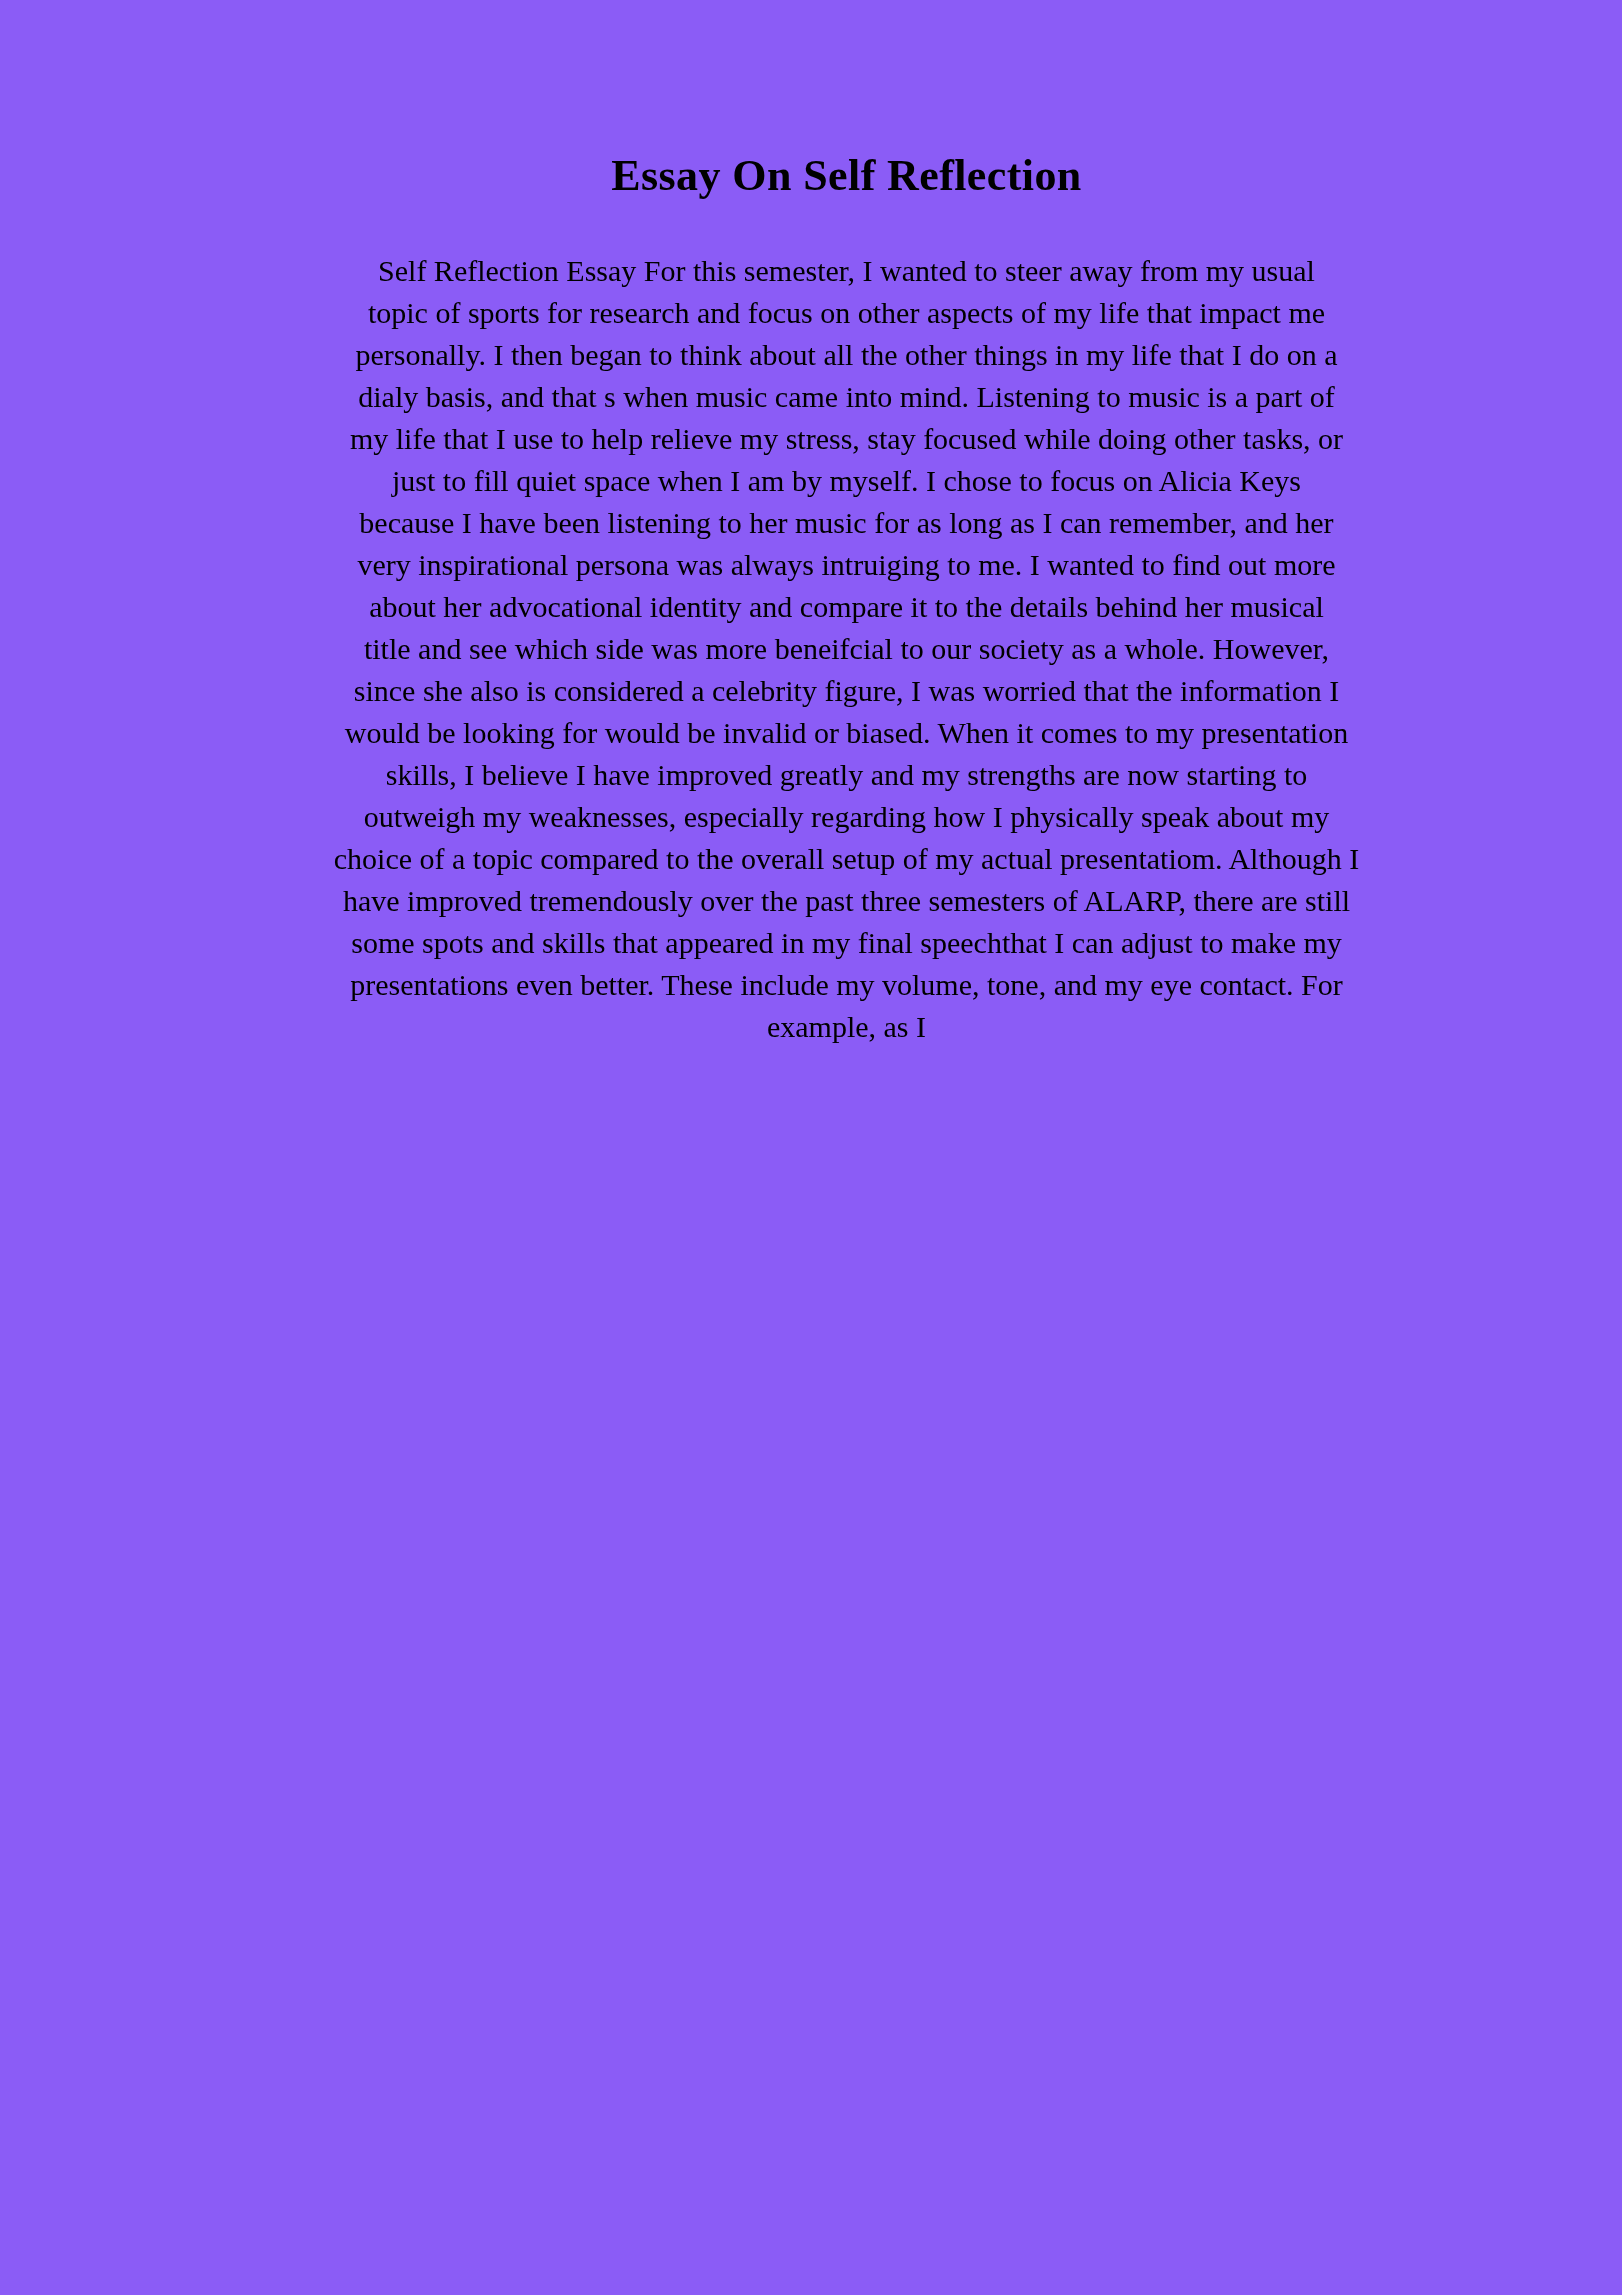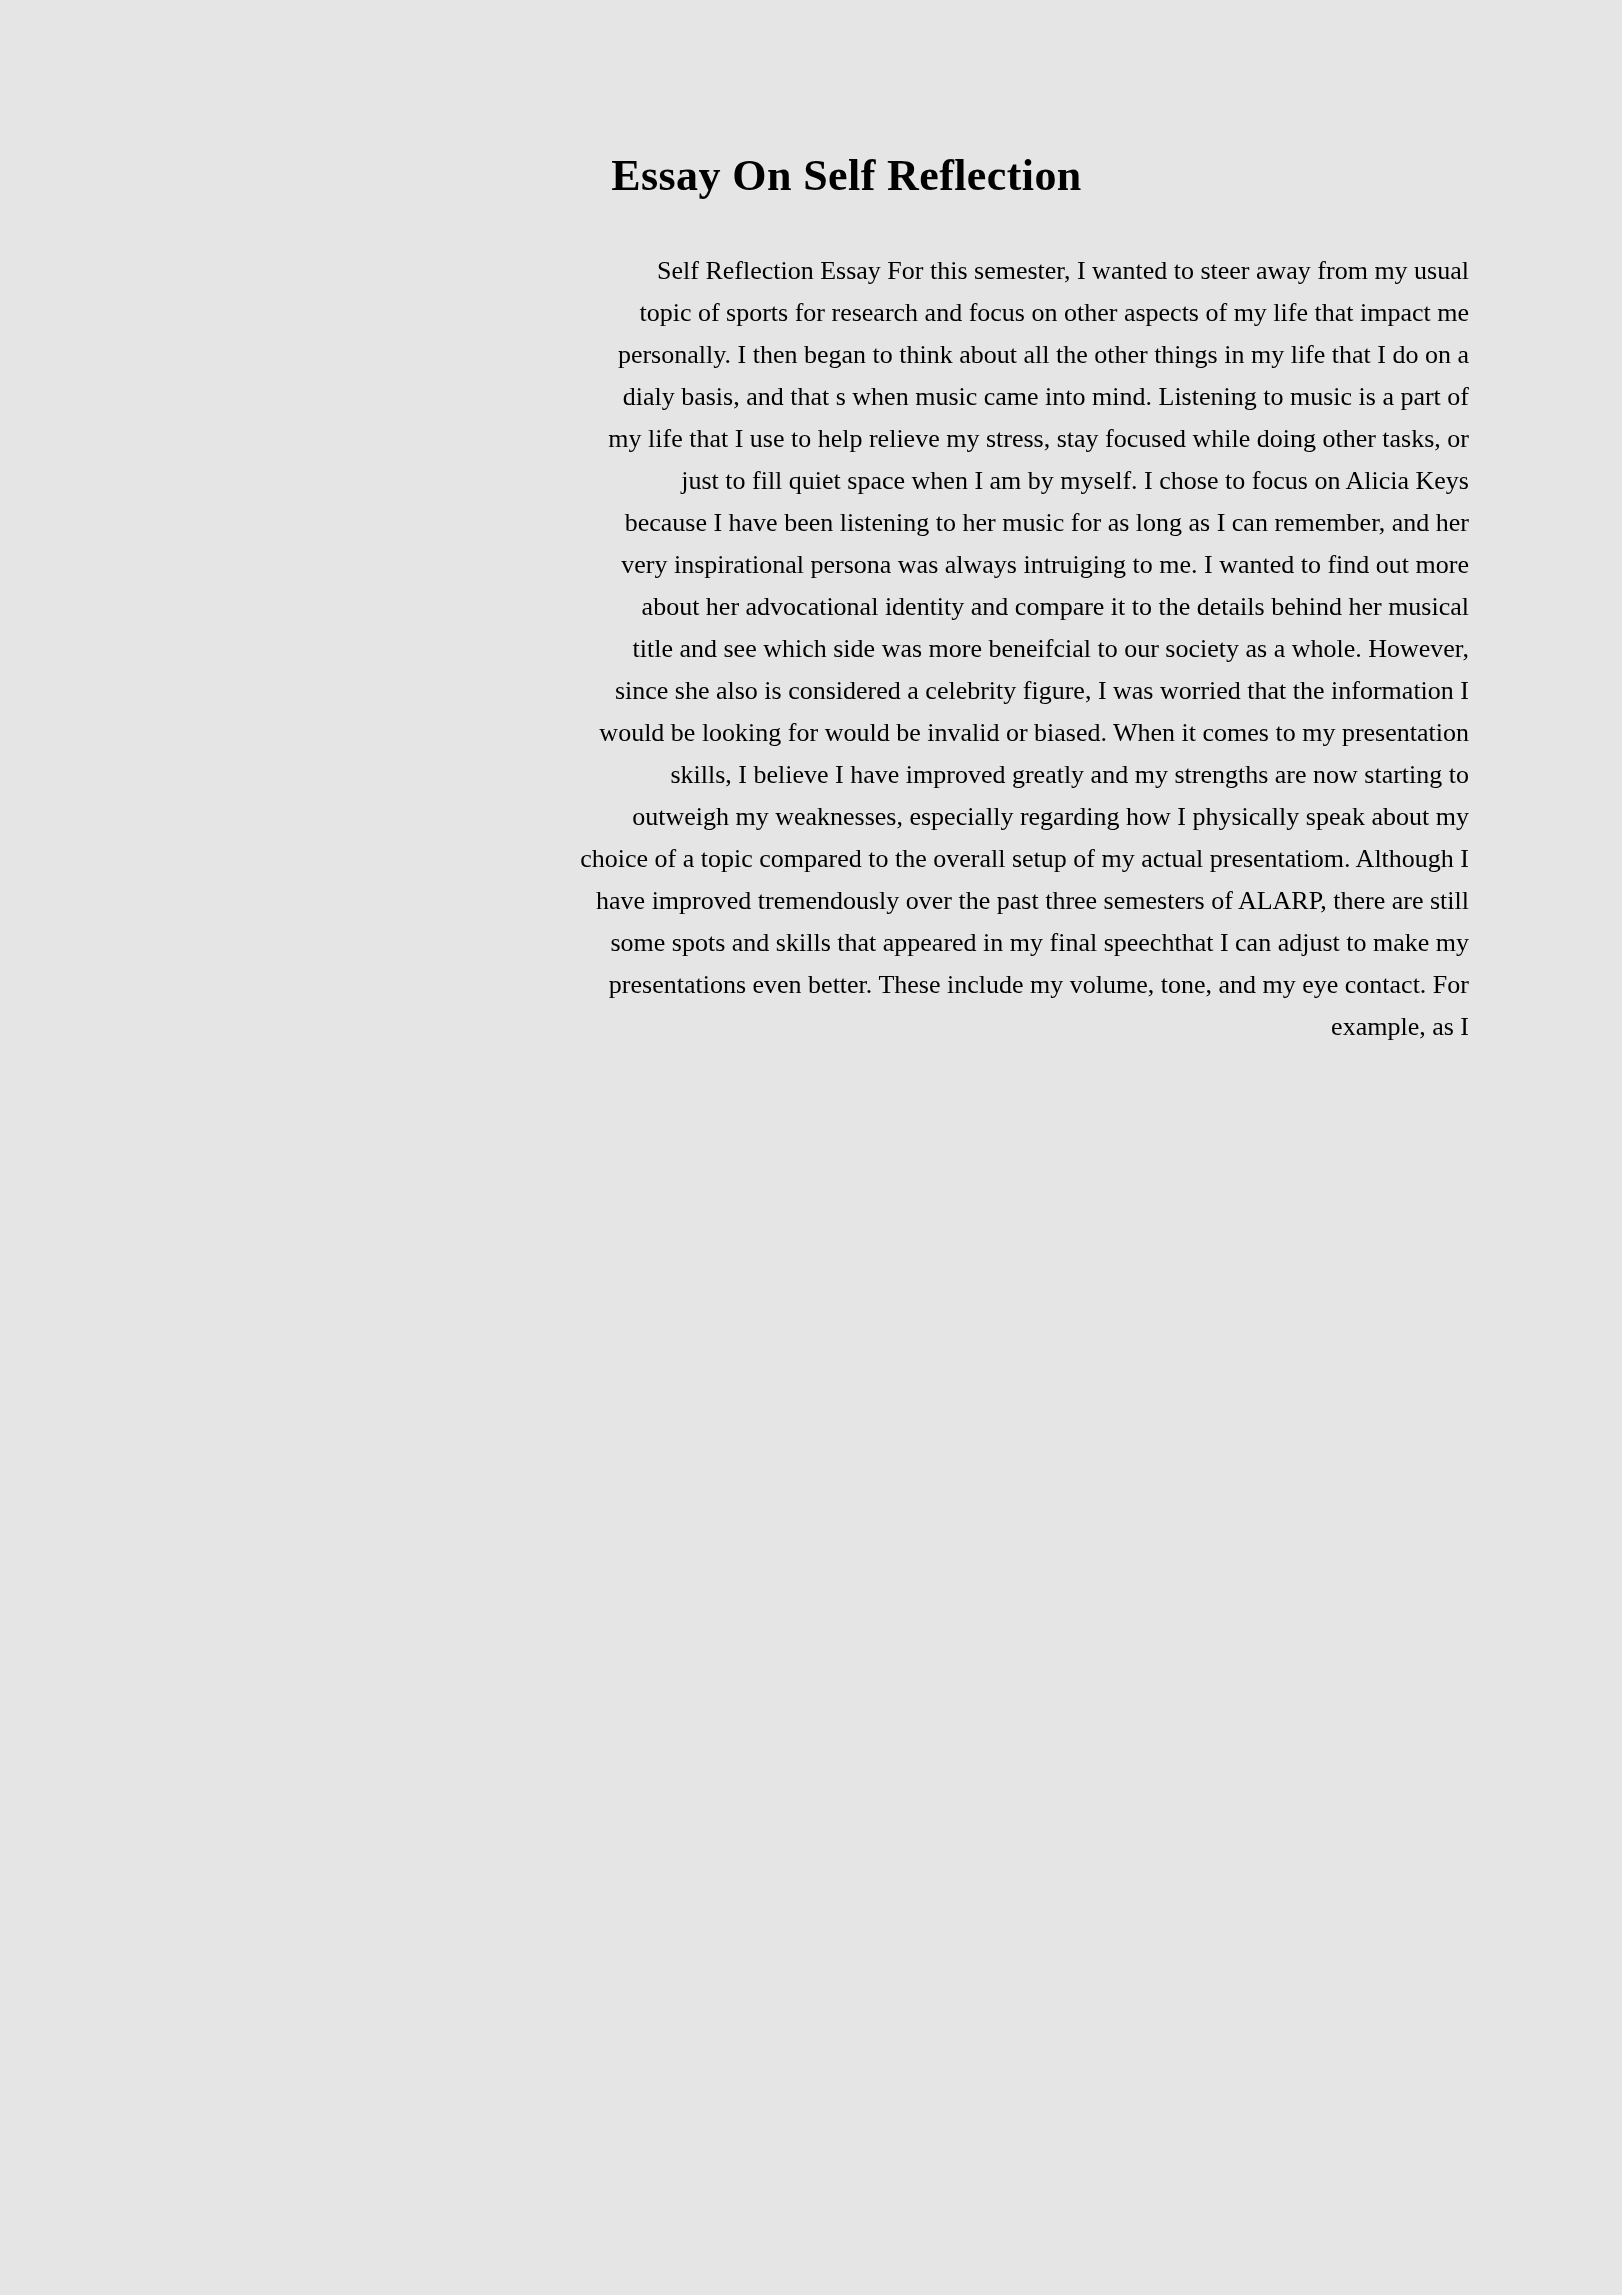--- a/index.html
+++ b/index.html
@@ -4,45 +4,45 @@
 <style>
   html, body {
     margin: 0;
     padding: 0;
     background: #ffffff;
   }
   .page {
     position: relative;
     width: 1622px;
     height: 2295px;
-    background: #e5e5e5;
+    background: #8b5cf6;
     font-family: "Liberation Serif", serif;
     color: #000000;
     box-sizing: border-box;
     overflow: hidden;
   }
   .content {
     box-sizing: border-box;
     padding-top: 150px;
     padding-left: 224px;
     width: 1469px; 
   }
   .doc-title {
     font-size: 44px;
     font-weight: bold;
     text-align: center;
     margin: 0 0 49px 0;
     letter-spacing: 0.4px;
   }
   .doc-paragraph {
-    font-size: 26px;
+    font-size: 30px;
     line-height: 42px;
     white-space: pre-line;
     margin: 0;
-    text-align: right;
+    text-align: center;
   }
 </style>
 </head>
 <body>
 
 <div class="page">
   <div class="content">
     <h1 class="doc-title">Essay On Self Reflection</h1>
     <p class="doc-paragraph">Self Reflection Essay For this semester, I wanted to steer away from my usual
 topic of sports for research and focus on other aspects of my life that impact me

